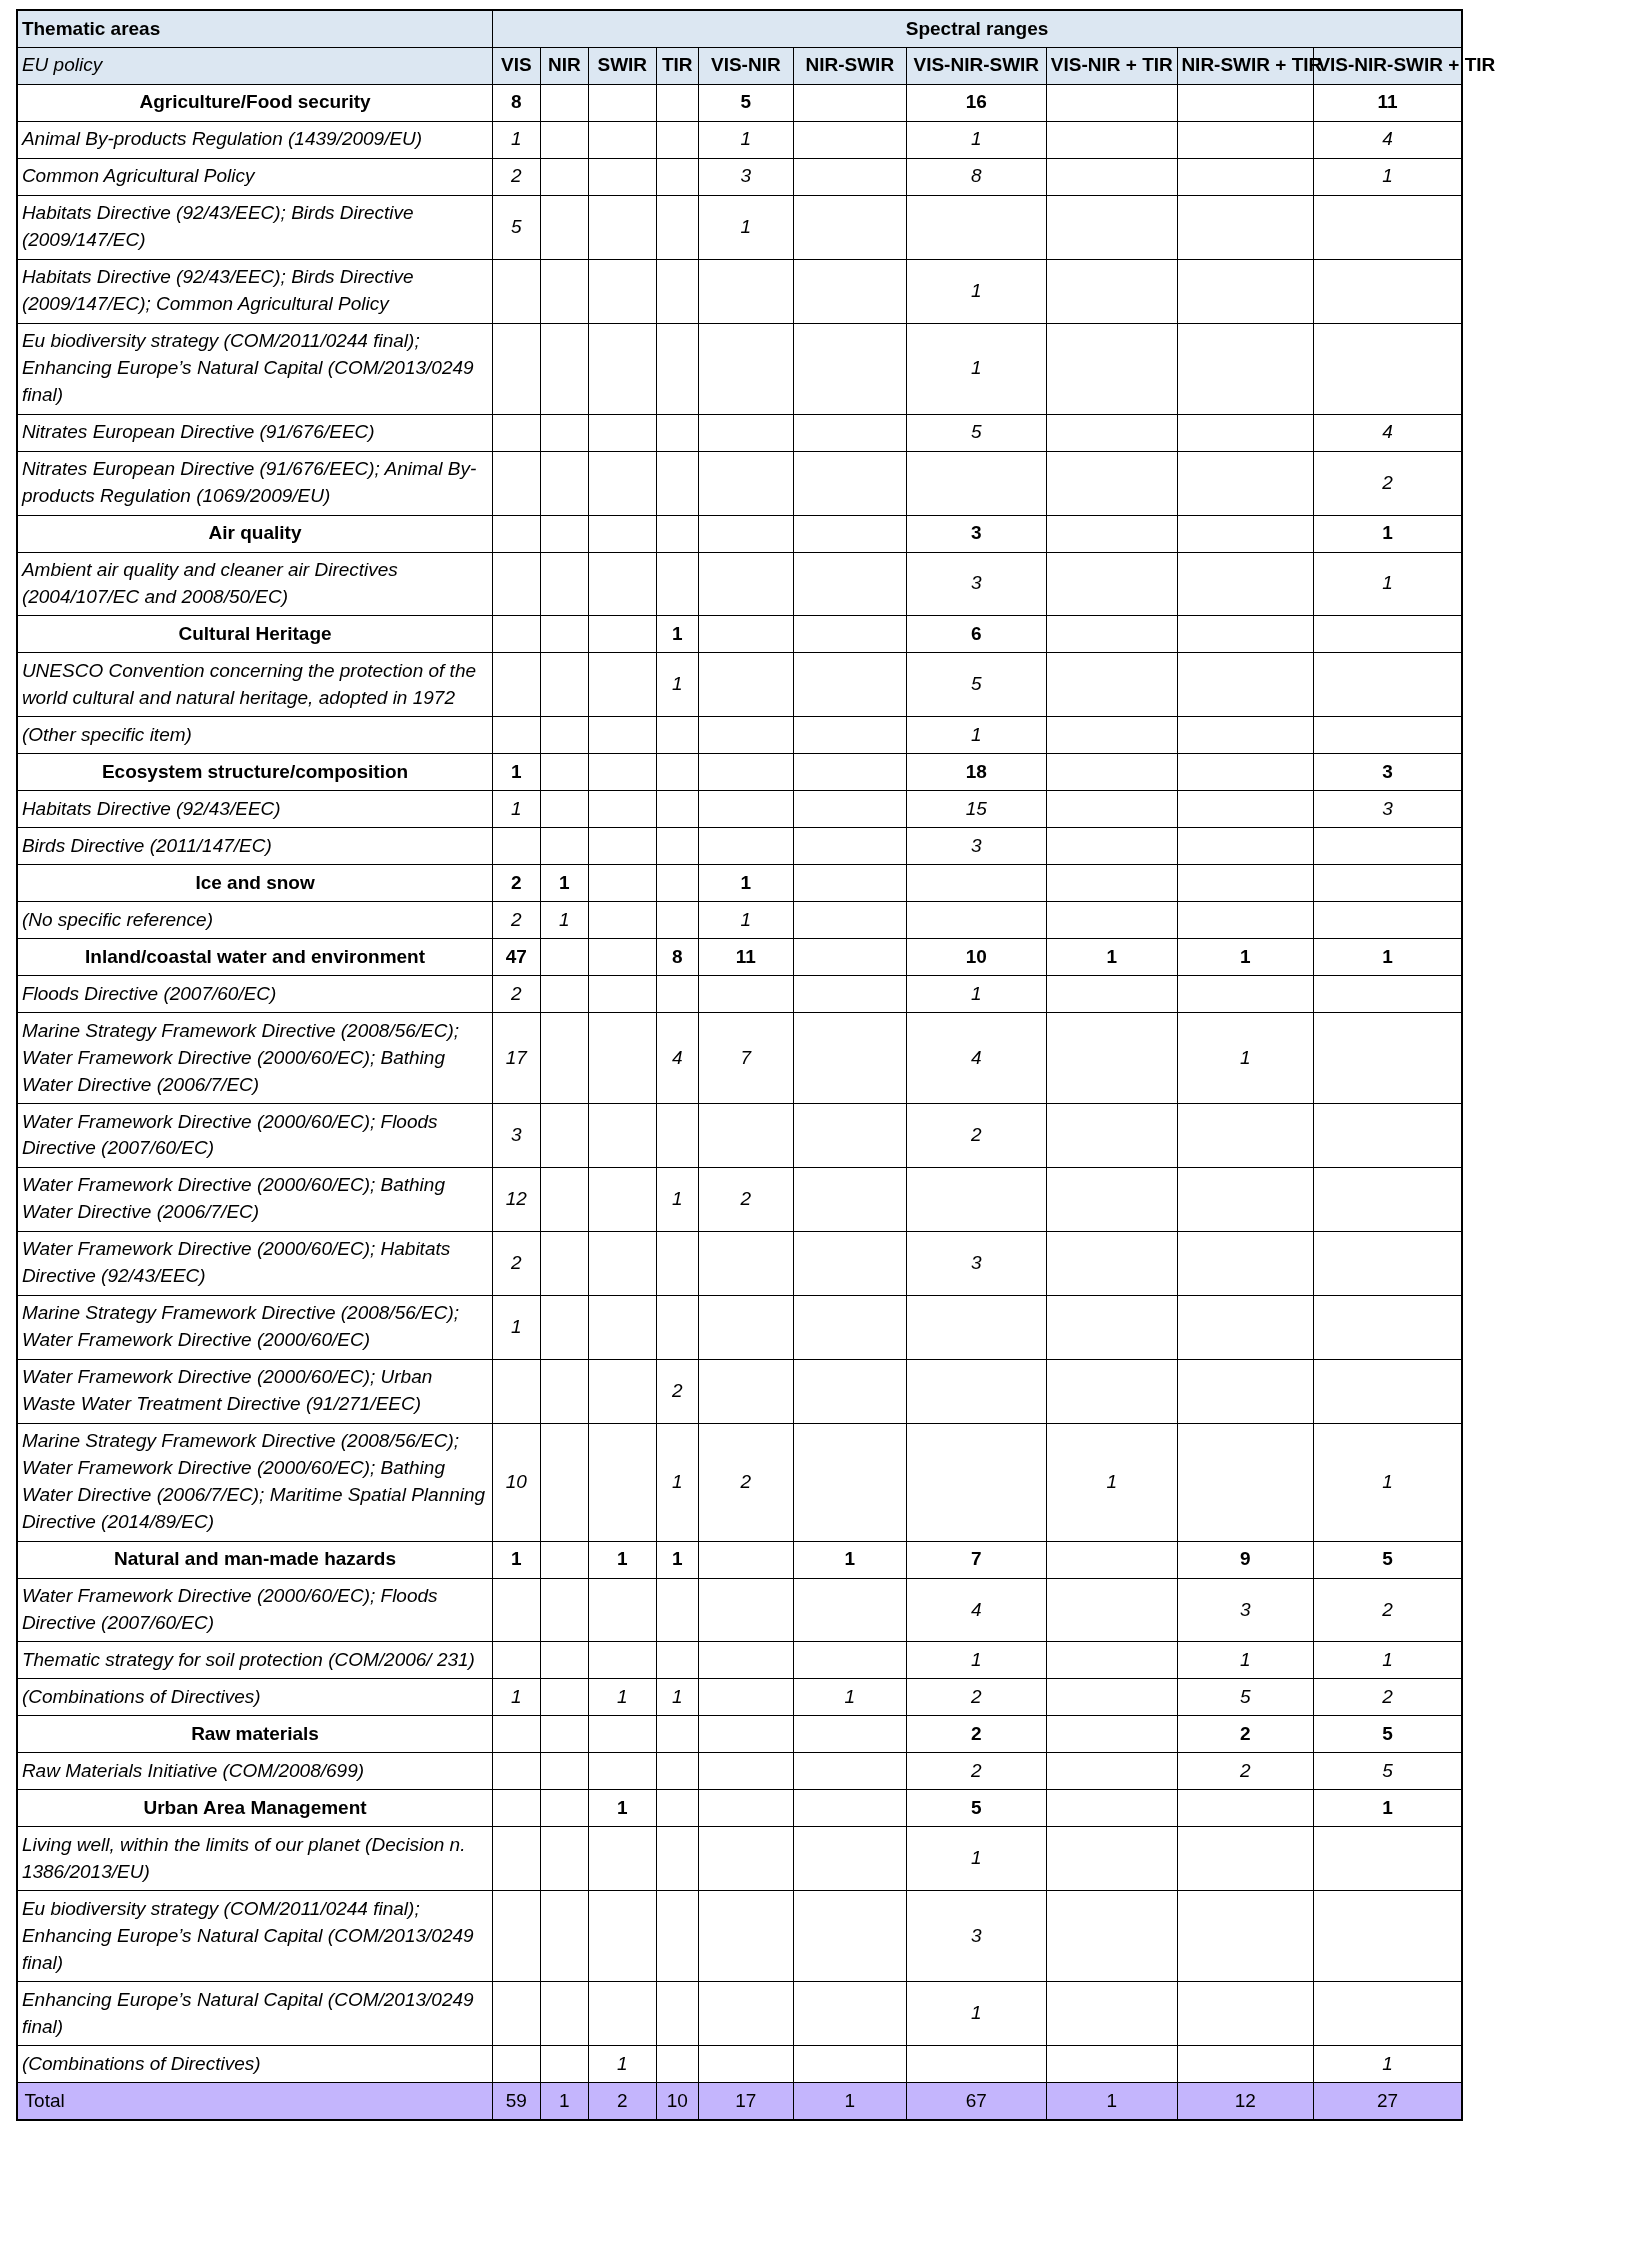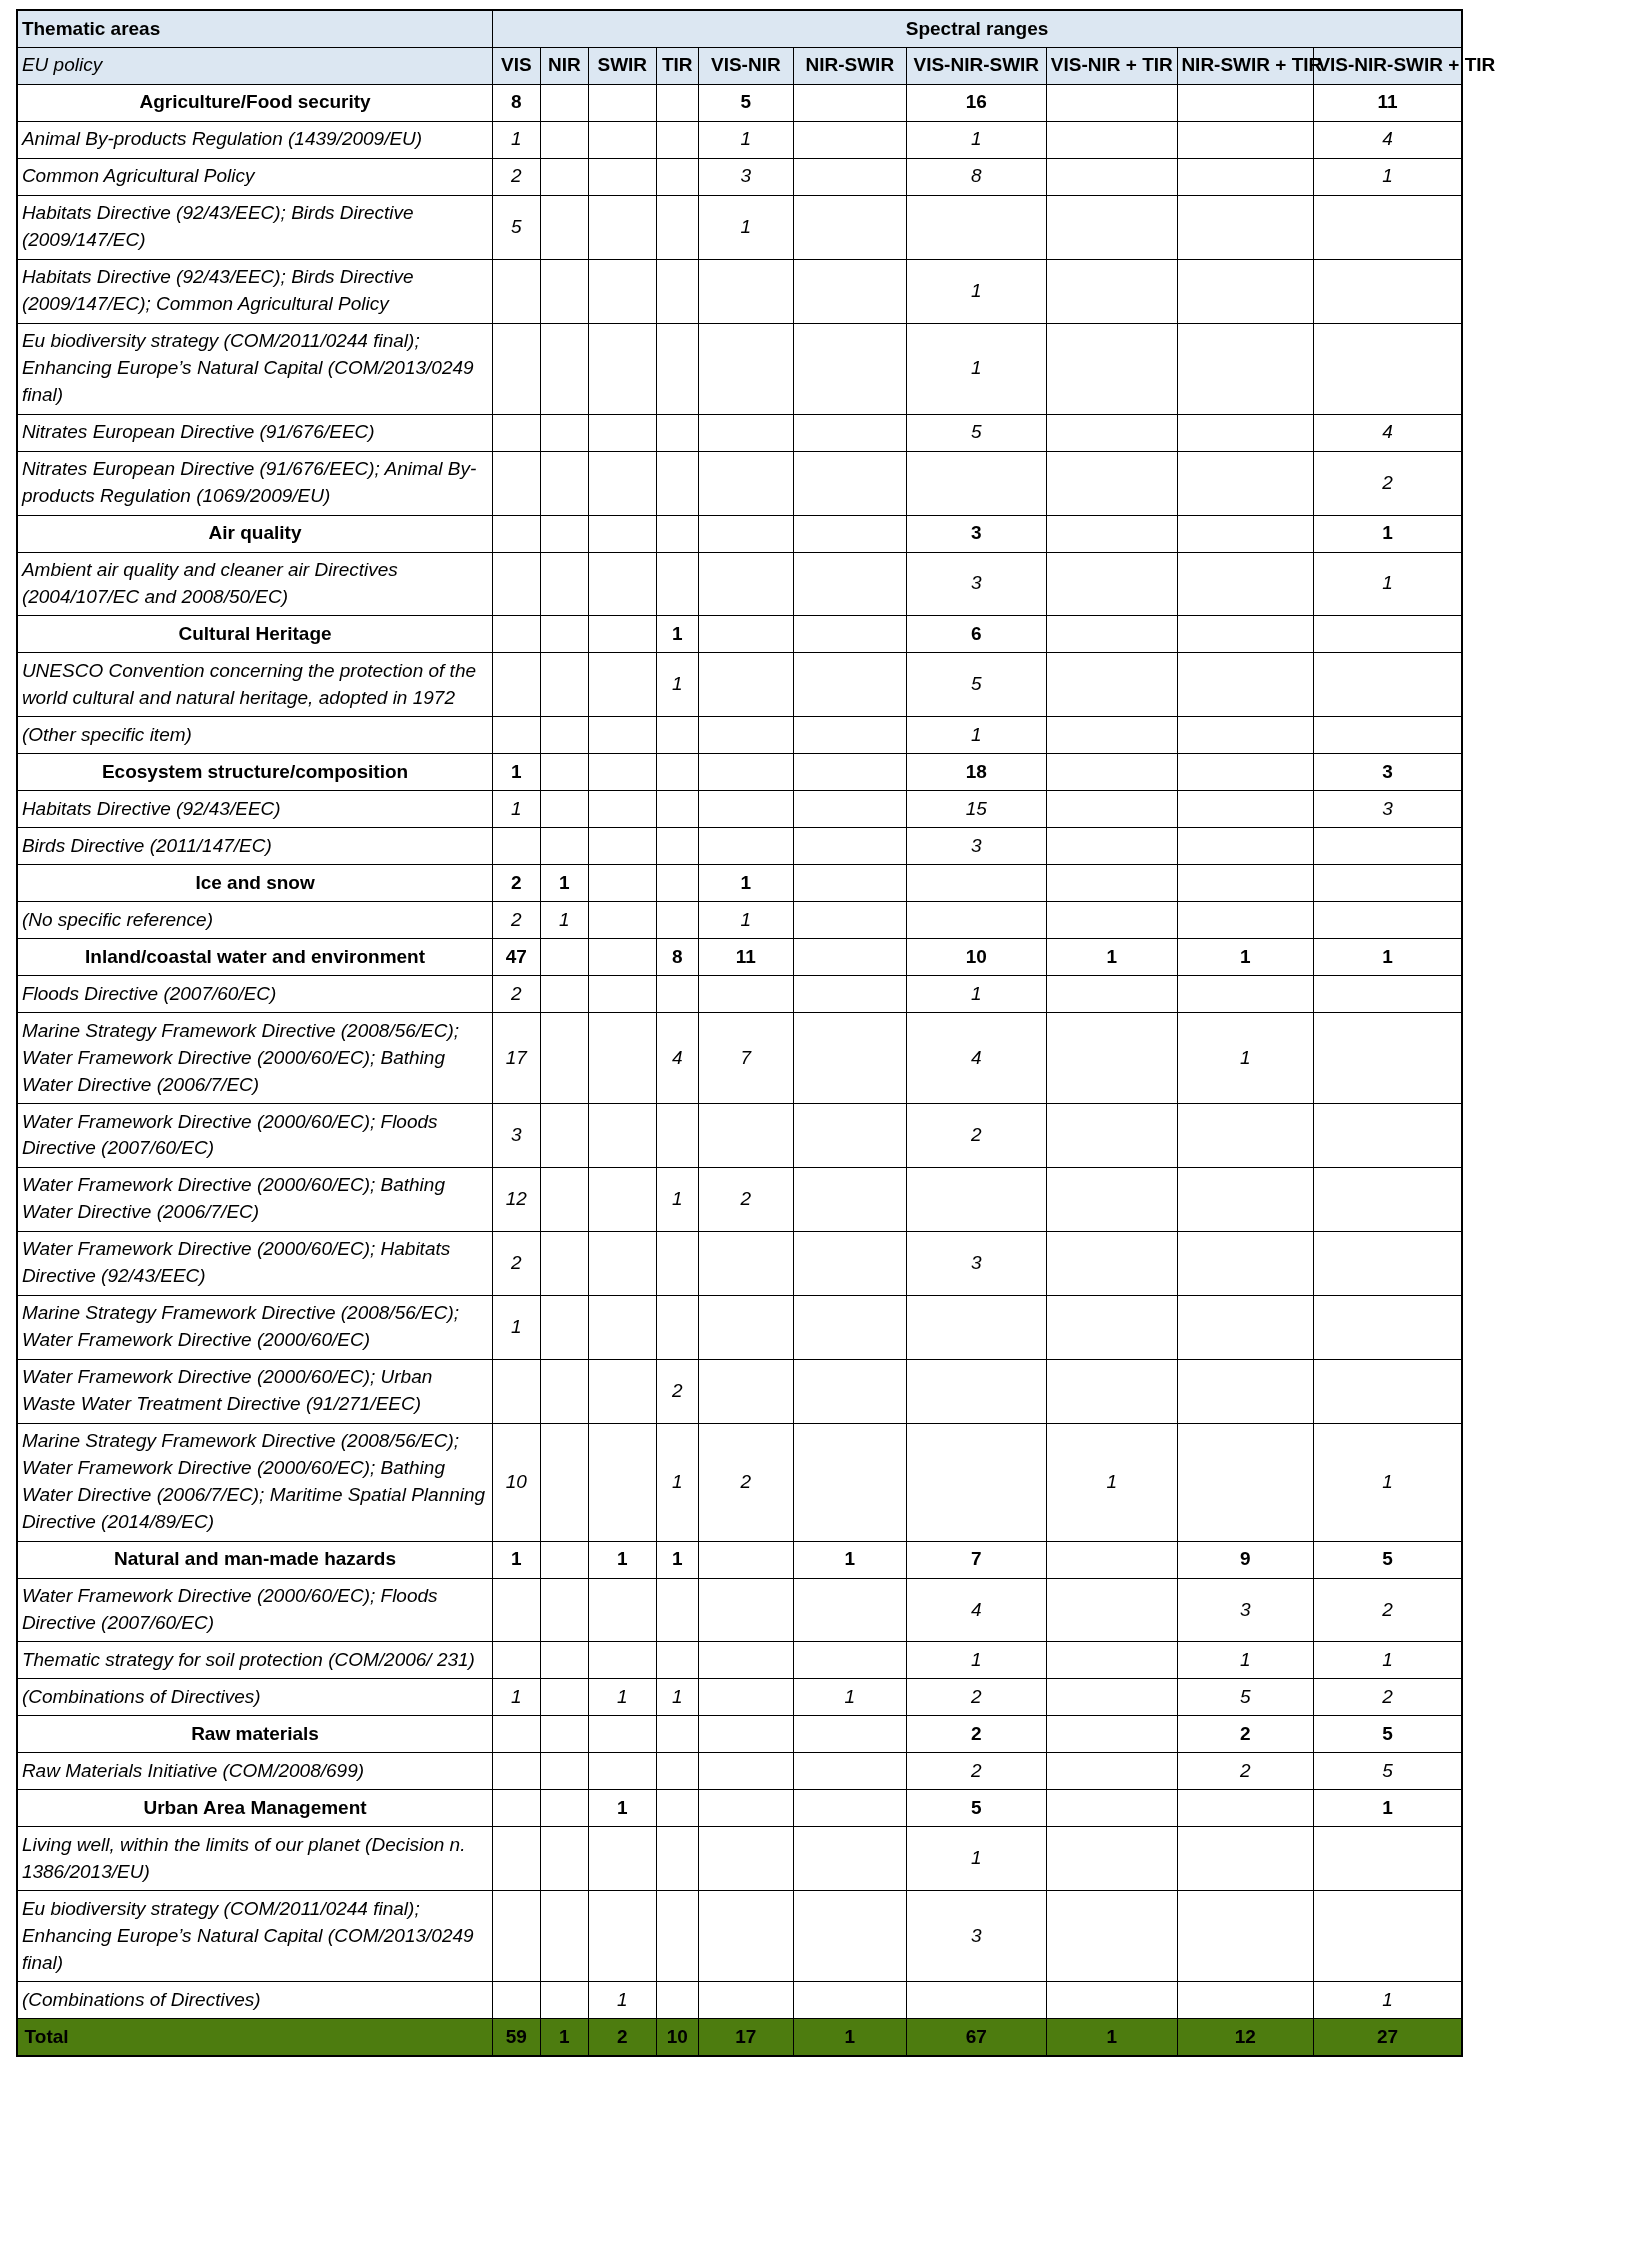--- a/index.html
+++ b/index.html
@@ -101,22 +101,22 @@
     text-align: center;
     font-size: 19px;
   }
   .num.bold  { font-weight: bold; }
   .num.ital  { font-style: italic; }
 
   tr.area-row > td { border-top-width: 1.8px; }
 
   
   .total-row td {
-    background: #4d7c0f;
-    font-weight: bold;
+    background: #c4b5fd;
+    font-weight: normal;
     font-size: 20px;
     border-top: 2.3px solid #000;
     border-bottom: 2.3px solid #000;
   }
   .total-row td.total-label {
     text-align: left;
     padding-left: 6.3px;
   }
   .total-row td.num { text-align: center; }
 </style>
@@ -623,20 +623,33 @@
           <td class="num ital"></td>
           <td class="num ital"></td>
           <td class="num ital"></td>
           <td class="num ital"></td>
           <td class="num ital">3</td>
           <td class="num ital"></td>
           <td class="num ital"></td>
           <td class="num ital"></td>
         </tr>
         <tr>
+          <td class="policy-label">Enhancing Europe’s Natural Capital (COM/2013/0249 final)</td>
+          <td class="num ital"></td>
+          <td class="num ital"></td>
+          <td class="num ital"></td>
+          <td class="num ital"></td>
+          <td class="num ital"></td>
+          <td class="num ital"></td>
+          <td class="num ital">1</td>
+          <td class="num ital"></td>
+          <td class="num ital"></td>
+          <td class="num ital"></td>
+        </tr>
+        <tr>
           <td class="policy-label">(Combinations of Directives)</td>
           <td class="num ital"></td>
           <td class="num ital"></td>
           <td class="num ital">1</td>
           <td class="num ital"></td>
           <td class="num ital"></td>
           <td class="num ital"></td>
           <td class="num ital"></td>
           <td class="num ital"></td>
           <td class="num ital"></td>

